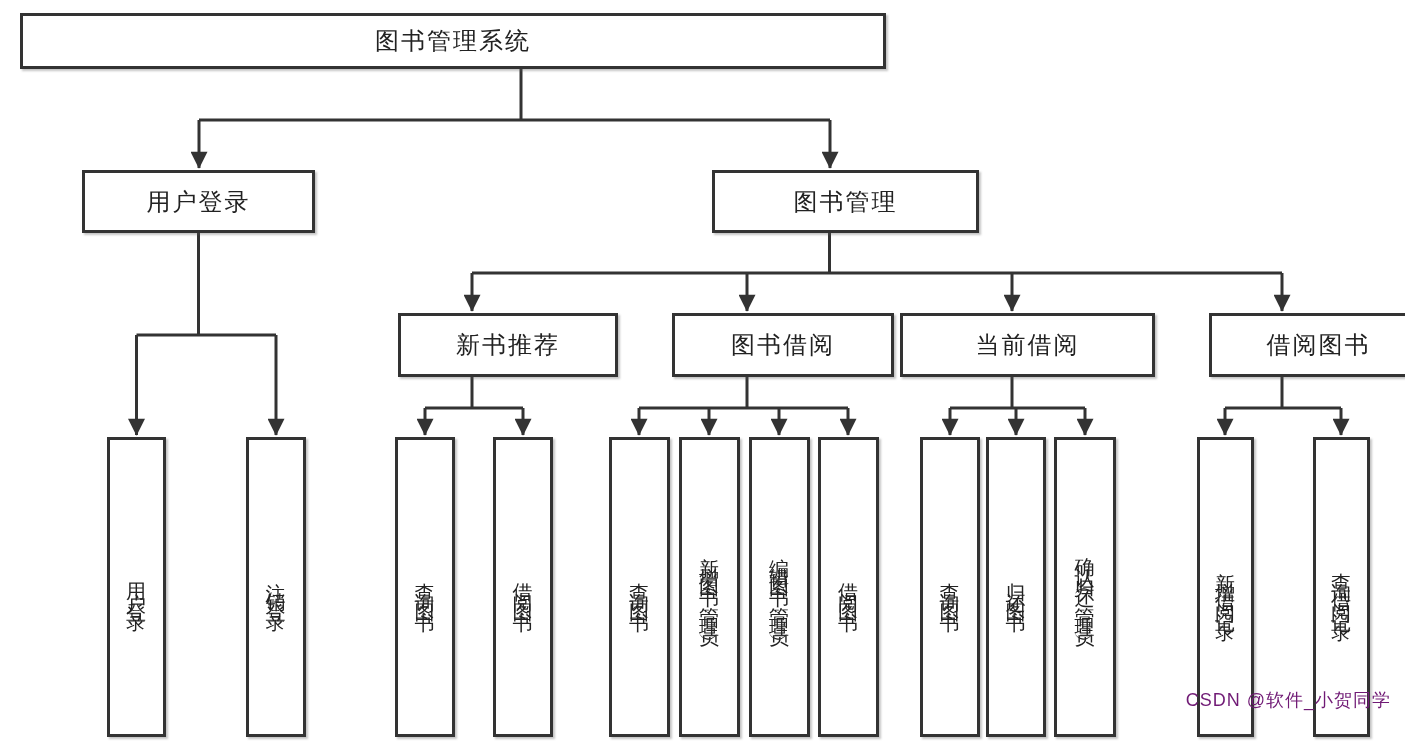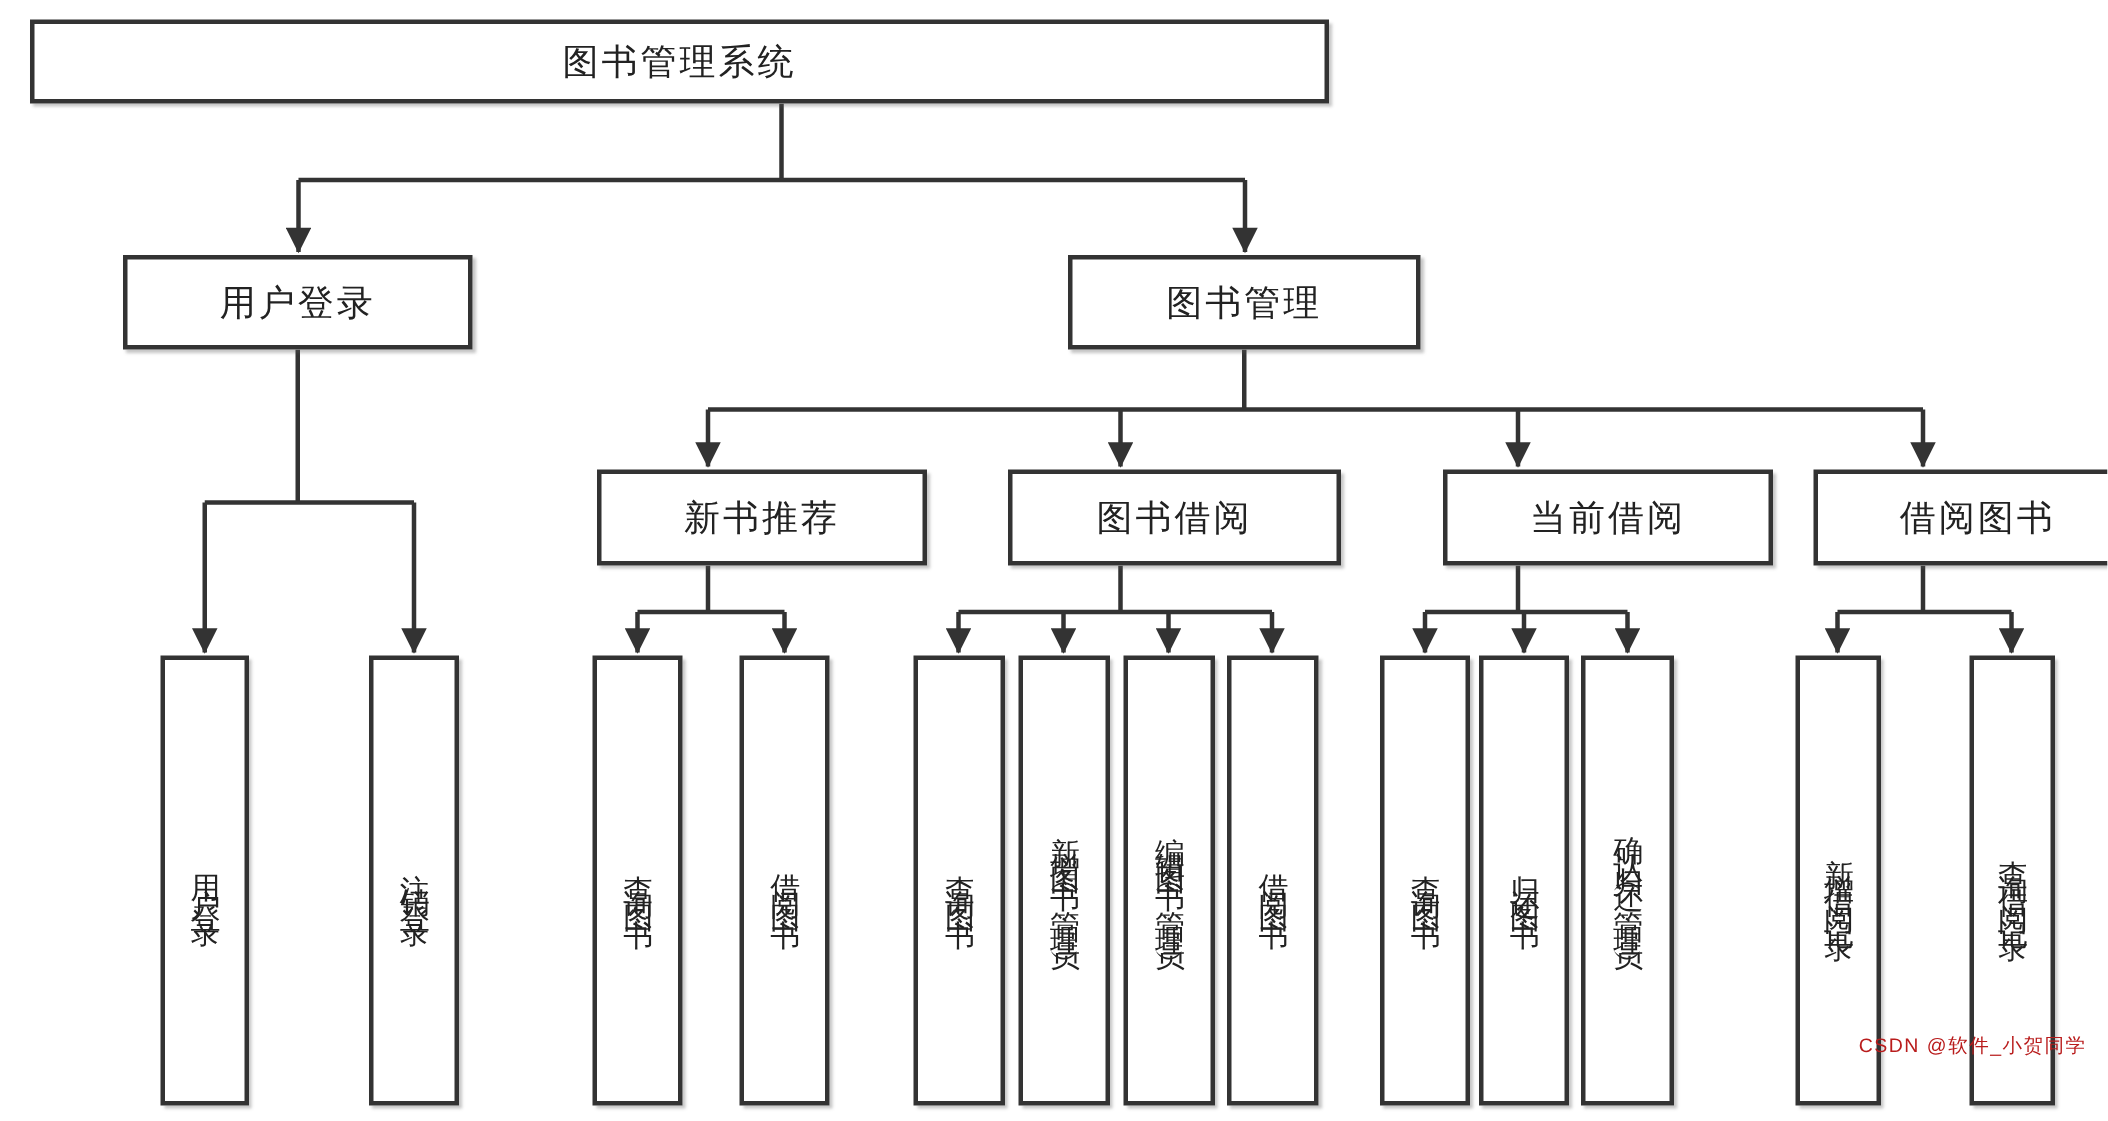--- a/index.html
+++ b/index.html
@@ -41,23 +41,23 @@
     text-orientation: mixed;
     font-size: 20px;
     letter-spacing: 10px;
     line-height: 1;
     white-space: nowrap;
   }
   .watermark {
     position: absolute;
     right: 14px;
     top: 688px;
-    font-size: 13px;
+    font-size: 18px;
     letter-spacing: 1px;
-    color: #b91c1c;
+    color: #701a75;
     white-space: nowrap;
   }
 </style>
 </head>
 <body>
 
 <div class="stage">
 
   <svg class="connectors" viewBox="0 0 1405 747" xmlns="http://www.w3.org/2000/svg">
     <defs>
@@ -109,31 +109,31 @@
     </g>
   </svg>
 
   <div class="box root-box">
     <span class="hlabel">图书管理系统</span>
   </div>
 
   <div class="box lv2-box" style="left:82px;width:233px">
     <span class="hlabel">用户登录</span>
   </div>
-  <div class="box lv2-box" style="left:712px;width:235px">
+  <div class="box lv2-box" style="left:712px;width:267px">
     <span class="hlabel">图书管理</span>
   </div>
 
   <div class="box lv3-box" style="left:362px;width:220px">
     <span class="hlabel">新书推荐</span>
   </div>
   <div class="box lv3-box" style="left:636px;width:222px">
     <span class="hlabel">图书借阅</span>
   </div>
-  <div class="box lv3-box" style="left:926px;width:220px">
+  <div class="box lv3-box" style="left:864px;width:255px">
     <span class="hlabel">当前借阅</span>
   </div>
   <div class="box lv3-box" style="left:1173px;width:219px">
     <span class="hlabel">借阅图书</span>
   </div>
 
   <div class="box leaf" style="left:107px;width:59px">
     <span class="vtext">用户登录</span>
   </div>
   <div class="box leaf" style="left:246px;width:60px">

